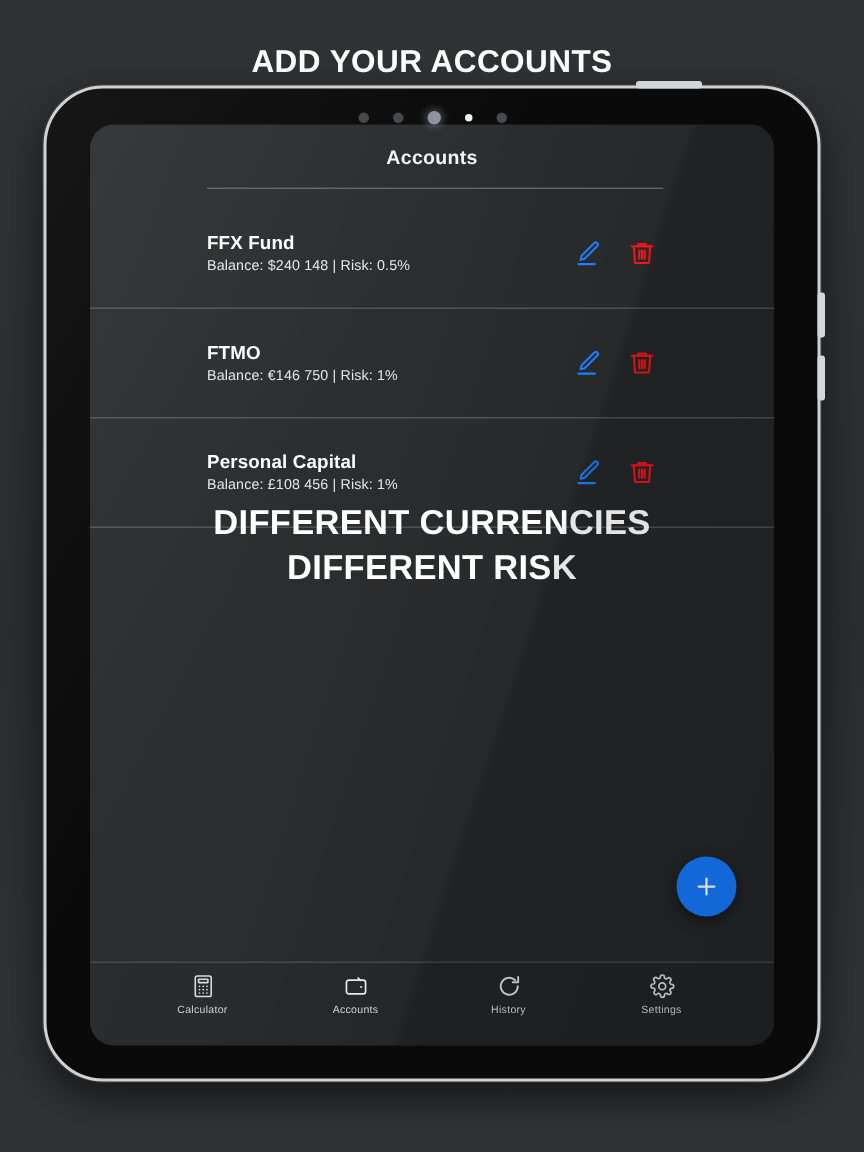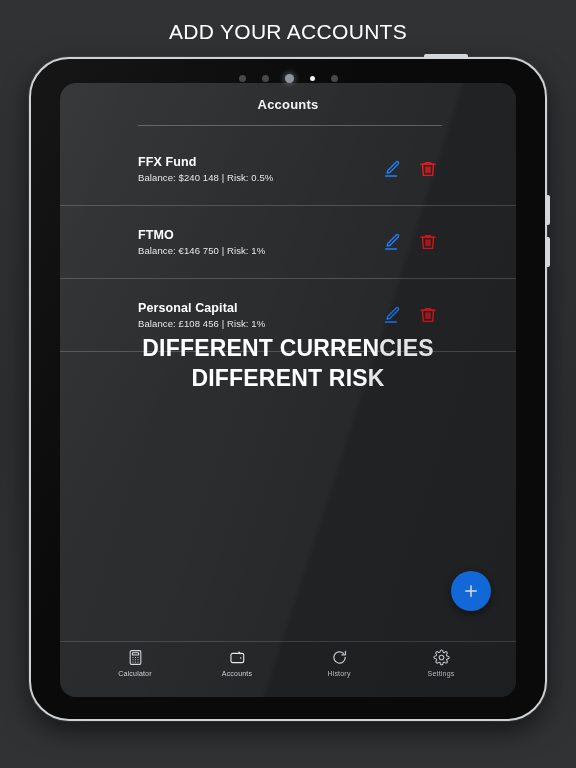--- a/index.html
+++ b/index.html
@@ -7,22 +7,22 @@
     width:576px; height:768px; overflow:hidden;
     background:#2b2d2f;
     font-family:"Liberation Sans", sans-serif;
     -webkit-font-smoothing:antialiased;
   }
   #root{ position:relative; width:576px; height:768px;
     background:linear-gradient(180deg,#303234 0%,#2b2d2f 55%,#303234 100%); }
 
   
   .promo-title{
-    position:absolute; top:20px; left:0; width:576px; text-align:center;
-    color:#fff; font-size:21px; font-weight:normal; letter-spacing:.3px;
+    position:absolute; top:30px; left:0; width:576px; text-align:center;
+    color:#fff; font-size:21px; font-weight:bold; letter-spacing:.3px;
   }
 
   
   .tablet{
     position:absolute; left:29px; top:57px; width:518px; height:664px;
     border-radius:40px;
     background:#0a0a0b;
     border:2px solid #cfd2d4;
     box-shadow:0 0 0 1px rgba(255,255,255,.08), 0 10px 26px rgba(0,0,0,.55);
   }

